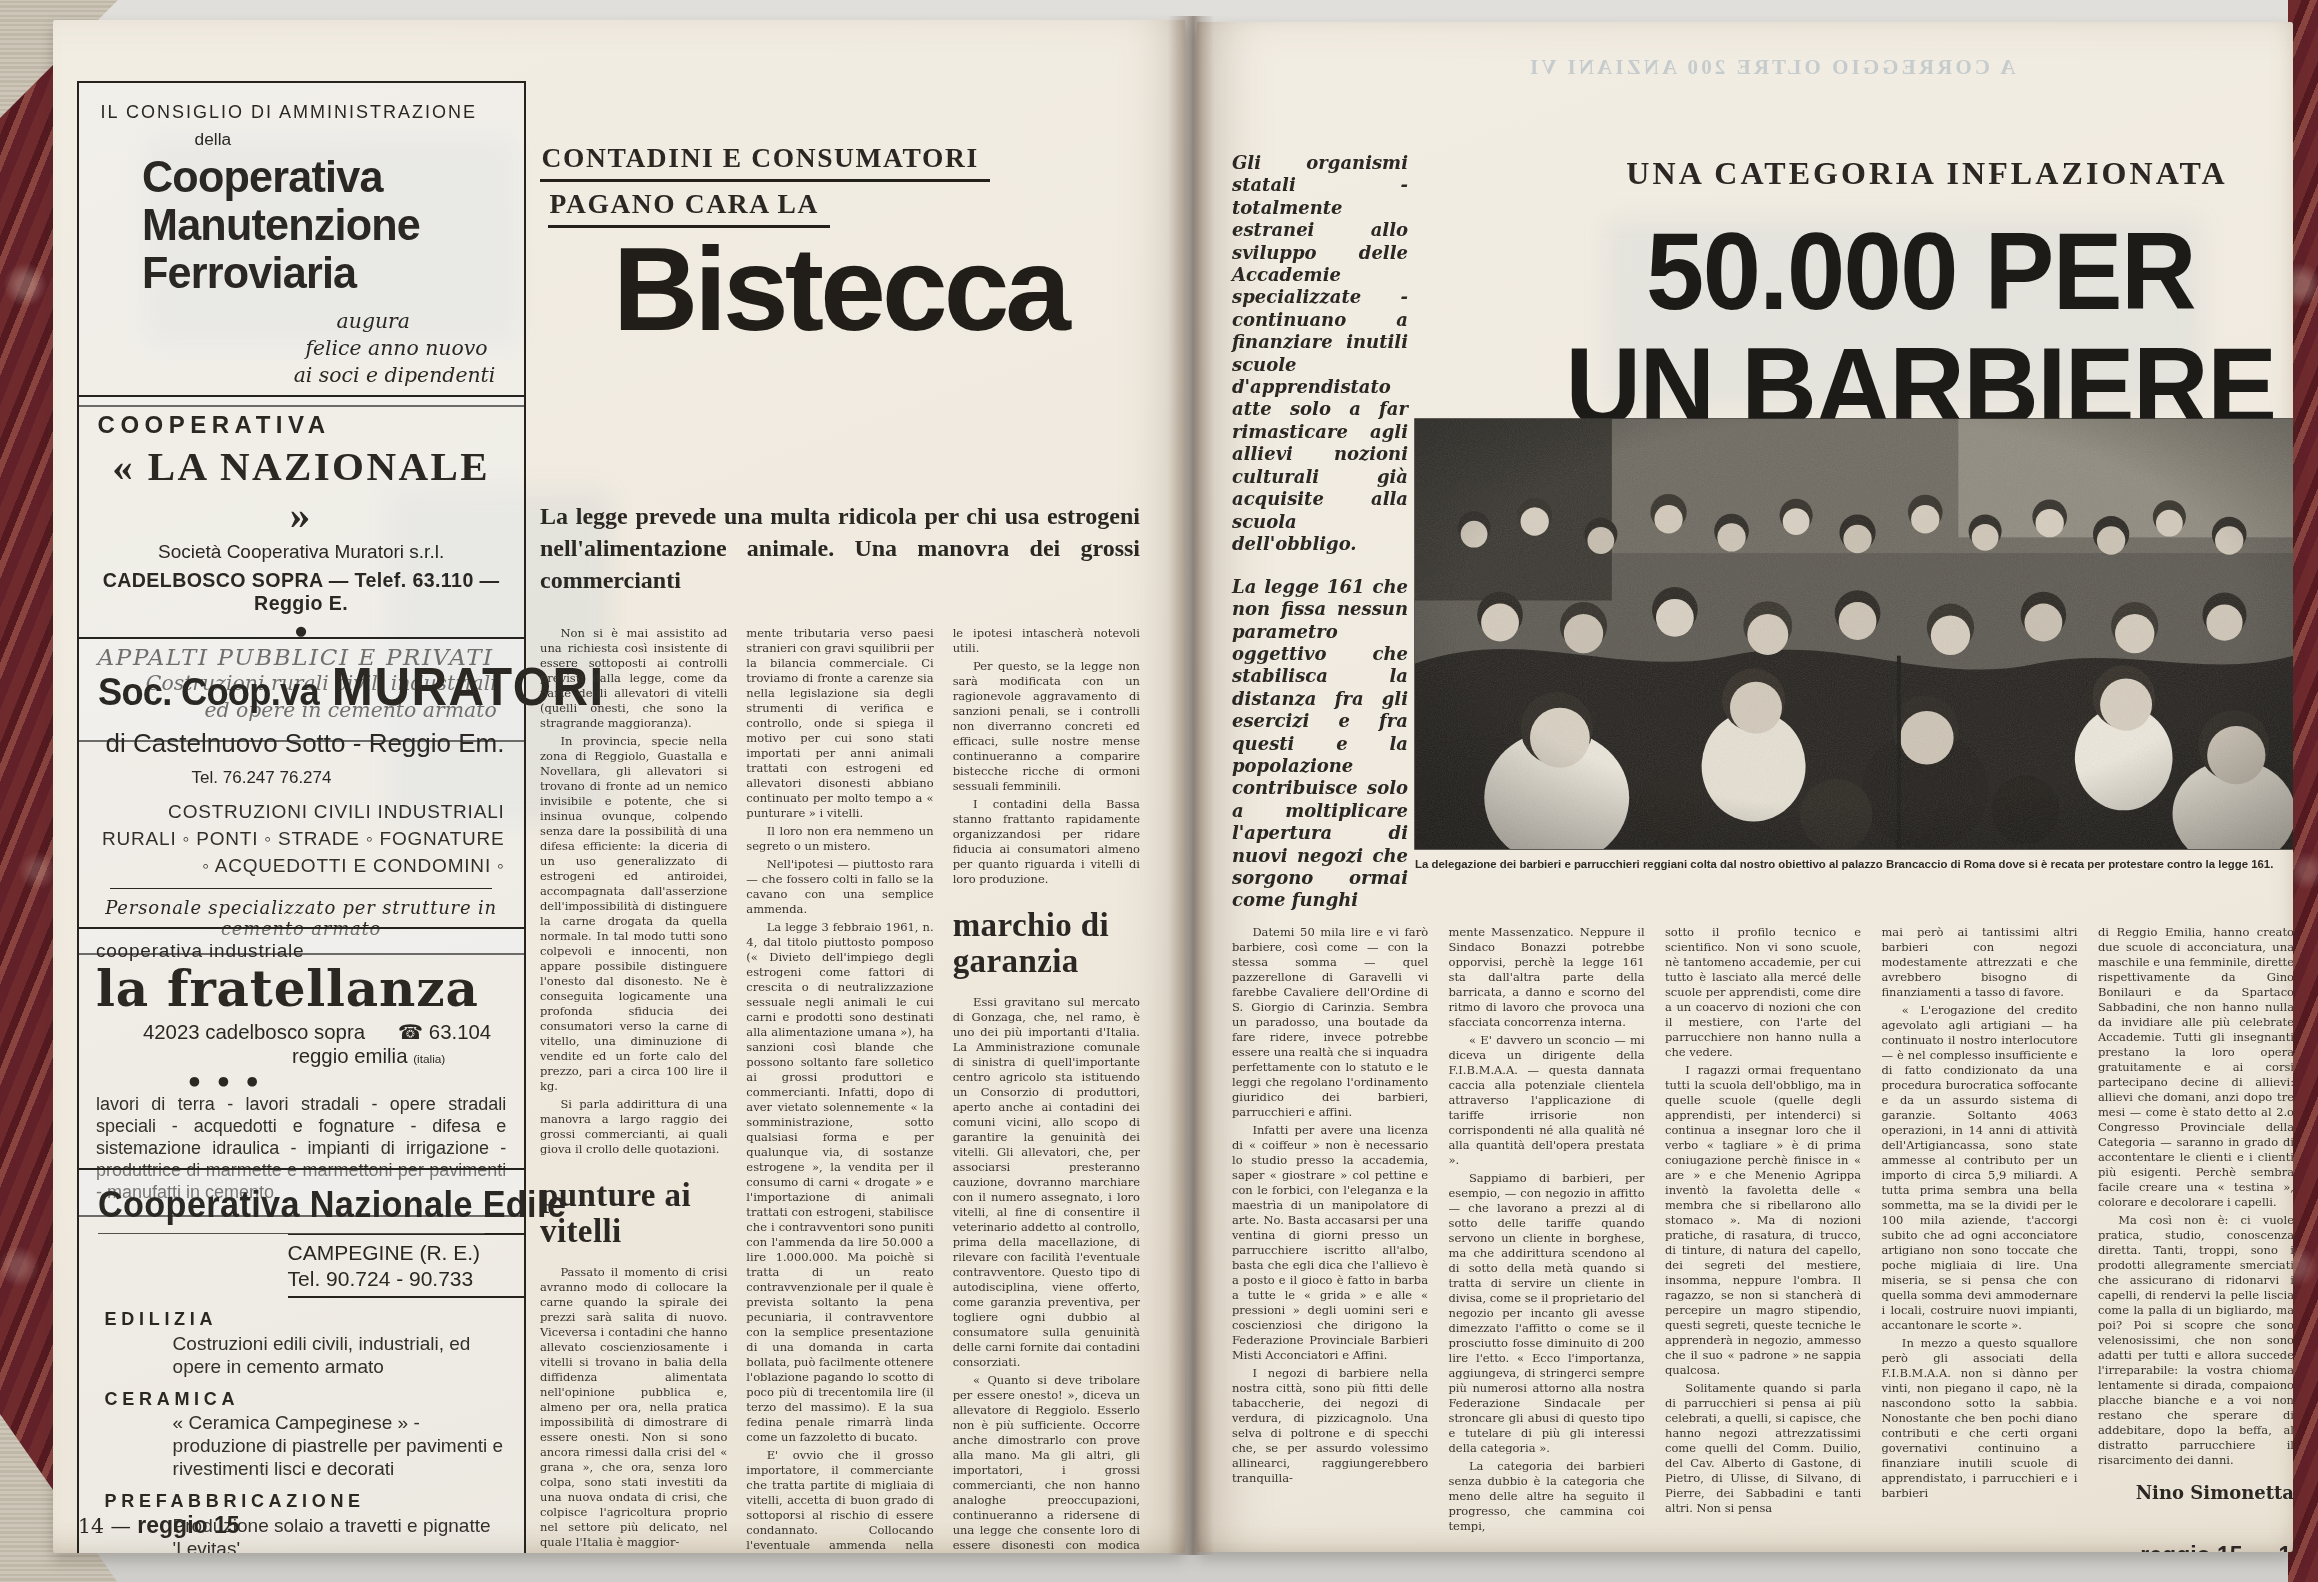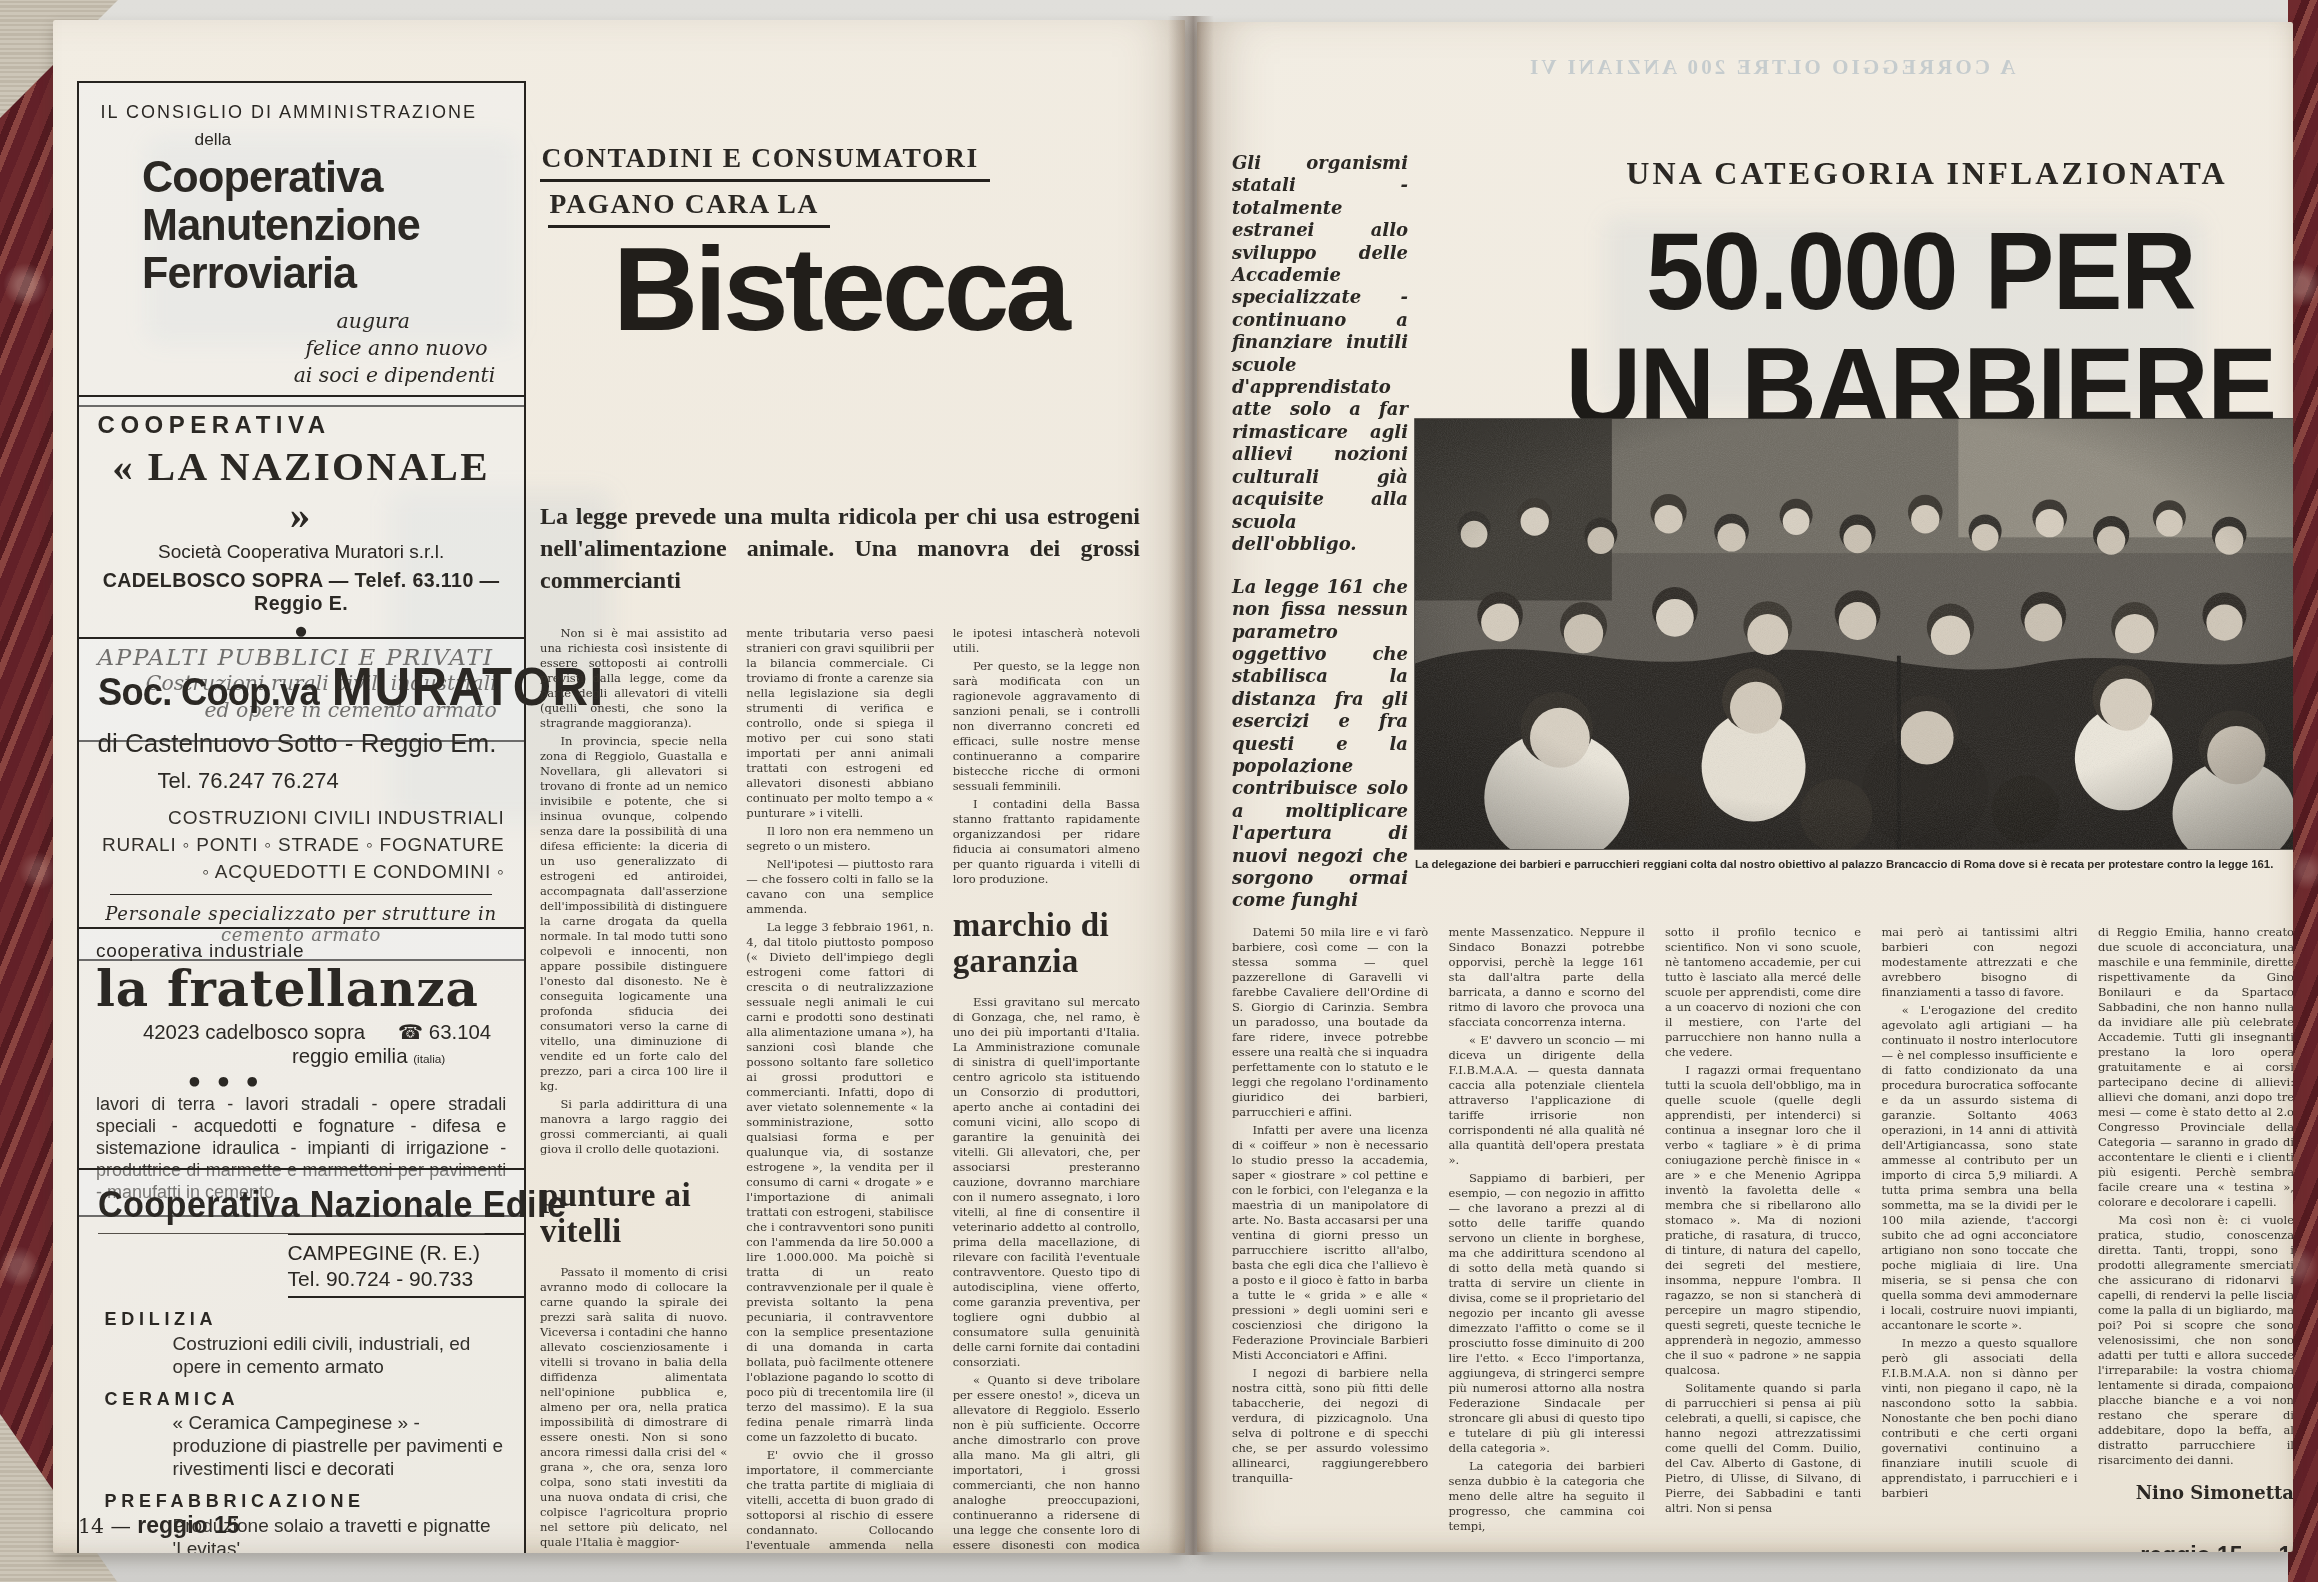--- a/index.html
+++ b/index.html
@@ -47,22 +47,22 @@
   .ad2-name{font-family:"Liberation Serif",serif;font-weight:700;font-size:41px;letter-spacing:2.4px;margin-top:3.1px;text-align:center;}
   .ad2-sub{font-size:19px;text-align:center;margin-top:3.1px;}
   .ad2-addr{font-weight:700;font-size:19.6px;text-align:center;margin-top:6.3px;letter-spacing:0.4px;}
   .ad2-bullet{text-align:center;font-size:13.3px;margin:7.9px 0 6.3px;}
   .ad2-l1{font-style:italic;font-size:23px;letter-spacing:1.6px;margin-top:3.1px;}
   .ad2-l2,.ad2-l3{font-style:italic;font-size:20.4px;text-align:right;margin-right:7.9px;line-height:27px;}
   .ad3{top:617px;padding:17.3px 19px 14px;}
   .ad3-row{display:flex;align-items:baseline;gap:14px;transform:scaleX(.93);transform-origin:left;white-space:nowrap;}
   .ad3-prefix{font-weight:700;font-size:39px;letter-spacing:-0.8px;}
   .ad3-name{font-weight:700;font-size:53px;letter-spacing:1.6px;}
-  .ad3-place{font-size:26px;margin-top:11px;margin-left:0;}
-  .ad3-tel{font-size:22px;margin-top:9.4px;margin-left:60px;}
+  .ad3-place{font-size:26px;margin-top:11px;margin-left:8px;}
+  .ad3-tel{font-size:17px;margin-top:9.4px;margin-left:94px;}
   .ad3-serv{font-size:19px;line-height:27px;text-align:right;margin-top:9.4px;letter-spacing:0.8px;color:#33302b;}
   .ad3-rule{border:0;border-top:1.6px solid #2b2824;width:94%;margin:9.4px auto 7.9px;}
   .ad3-note{font-style:italic;font-size:18px;text-align:center;letter-spacing:0.8px;}
   .ad4{top:907px;padding:11px 17.3px 12.6px;}
   .ad4-kicker{font-size:19px;letter-spacing:0.8px;}
   .ad4-name{font-weight:700;font-size:50px;line-height:52px;letter-spacing:0.8px;margin-top:1.6px;}
   .ad4-addr{font-size:20.4px;margin:4.7px 0 0 47px;}
   .ad4-addr .tel{margin-left:27px;}
   .ad4-place{font-size:20.4px;margin:1.6px 0 0 196px;}
   .ad4-place small{font-size:11.8px;margin-top:48px;}

